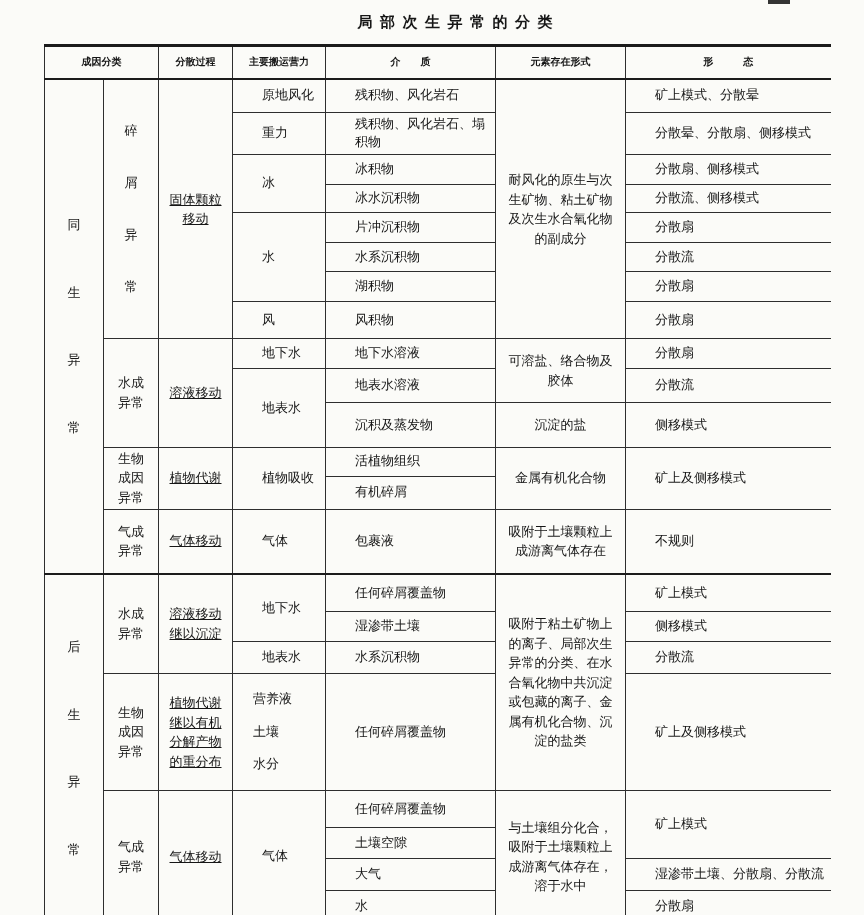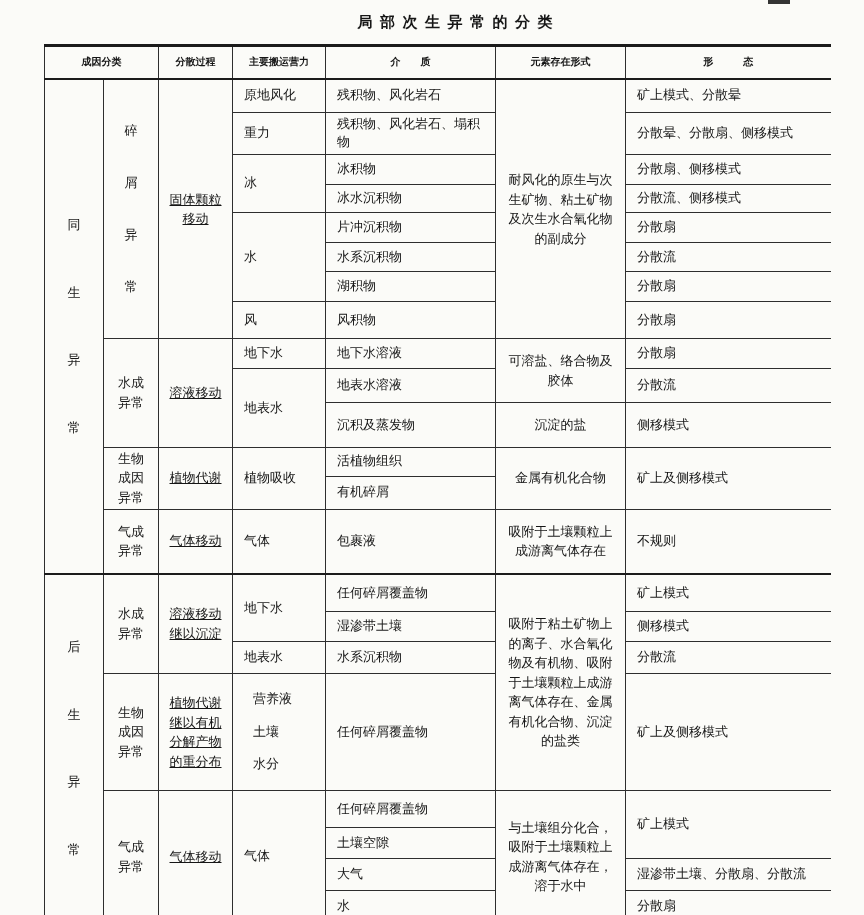--- a/index.html
+++ b/index.html
@@ -34,21 +34,21 @@
     padding:2px 3px;overflow:hidden;
     line-height:1.45;
   }
   th{
     font-size:10px;font-weight:bold;
     border-bottom:2px solid #1b1b1b;
     height:31px;padding:0 1px;letter-spacing:0;
   }
   th:last-child,.no-r{border-right:none;}
   tr.section td{border-top:2px solid #1b1b1b;}
-  .agent,.medium,.morph{text-align:left;padding-left:11px;padding-right:3px;}
+  .agent,.medium,.morph{text-align:left;padding-left:29px;padding-right:3px;}
   .form{padding:12px 8px;line-height:1.5;}
   .proc{padding:13px 10px;line-height:1.5;text-decoration:underline;}
   .type{padding:0 14px;line-height:1.5;}
   .vspread{white-space:pre-line;text-align:center;padding:0;}
   .lg{line-height:5.2;}
   .sm{line-height:4.0;}
   .list{white-space:pre-line;line-height:2.5;text-align:left;padding-left:20px;}
 </style>
 </head>
 <body>
@@ -163,21 +163,21 @@
       </tr>
       <tr class="section" style="height: 38px;">
         <td rowspan="8" class="vspread lg">后
 生
 异
 常</td>
         <td rowspan="3" class="type">水成异常</td>
         <td rowspan="3" class="proc">溶液移动继以沉淀</td>
         <td rowspan="2" class="agent">地下水</td>
         <td class="medium">任何碎屑覆盖物</td>
-        <td rowspan="4" class="form">吸附于粘土矿物上的离子、水合氧化物及有机物、吸附于土壤颗粒上成游离气体存在、金属有机化合物、沉淀的盐类</td>
+        <td rowspan="4" class="form">吸附于粘土矿物上的离子、局部次生异常的分类、在水合氧化物中共沉淀或包藏的离子、金属有机化合物、沉淀的盐类</td>
         <td class="morph no-r">矿上模式</td>
       </tr>
       <tr style="height: 30px;">
         <td class="medium">湿渗带土壤</td>
         <td class="morph no-r">侧移模式</td>
       </tr>
       <tr style="height: 32px;">
         <td class="agent">地表水</td>
         <td class="medium">水系沉积物</td>
         <td class="morph no-r">分散流</td>

